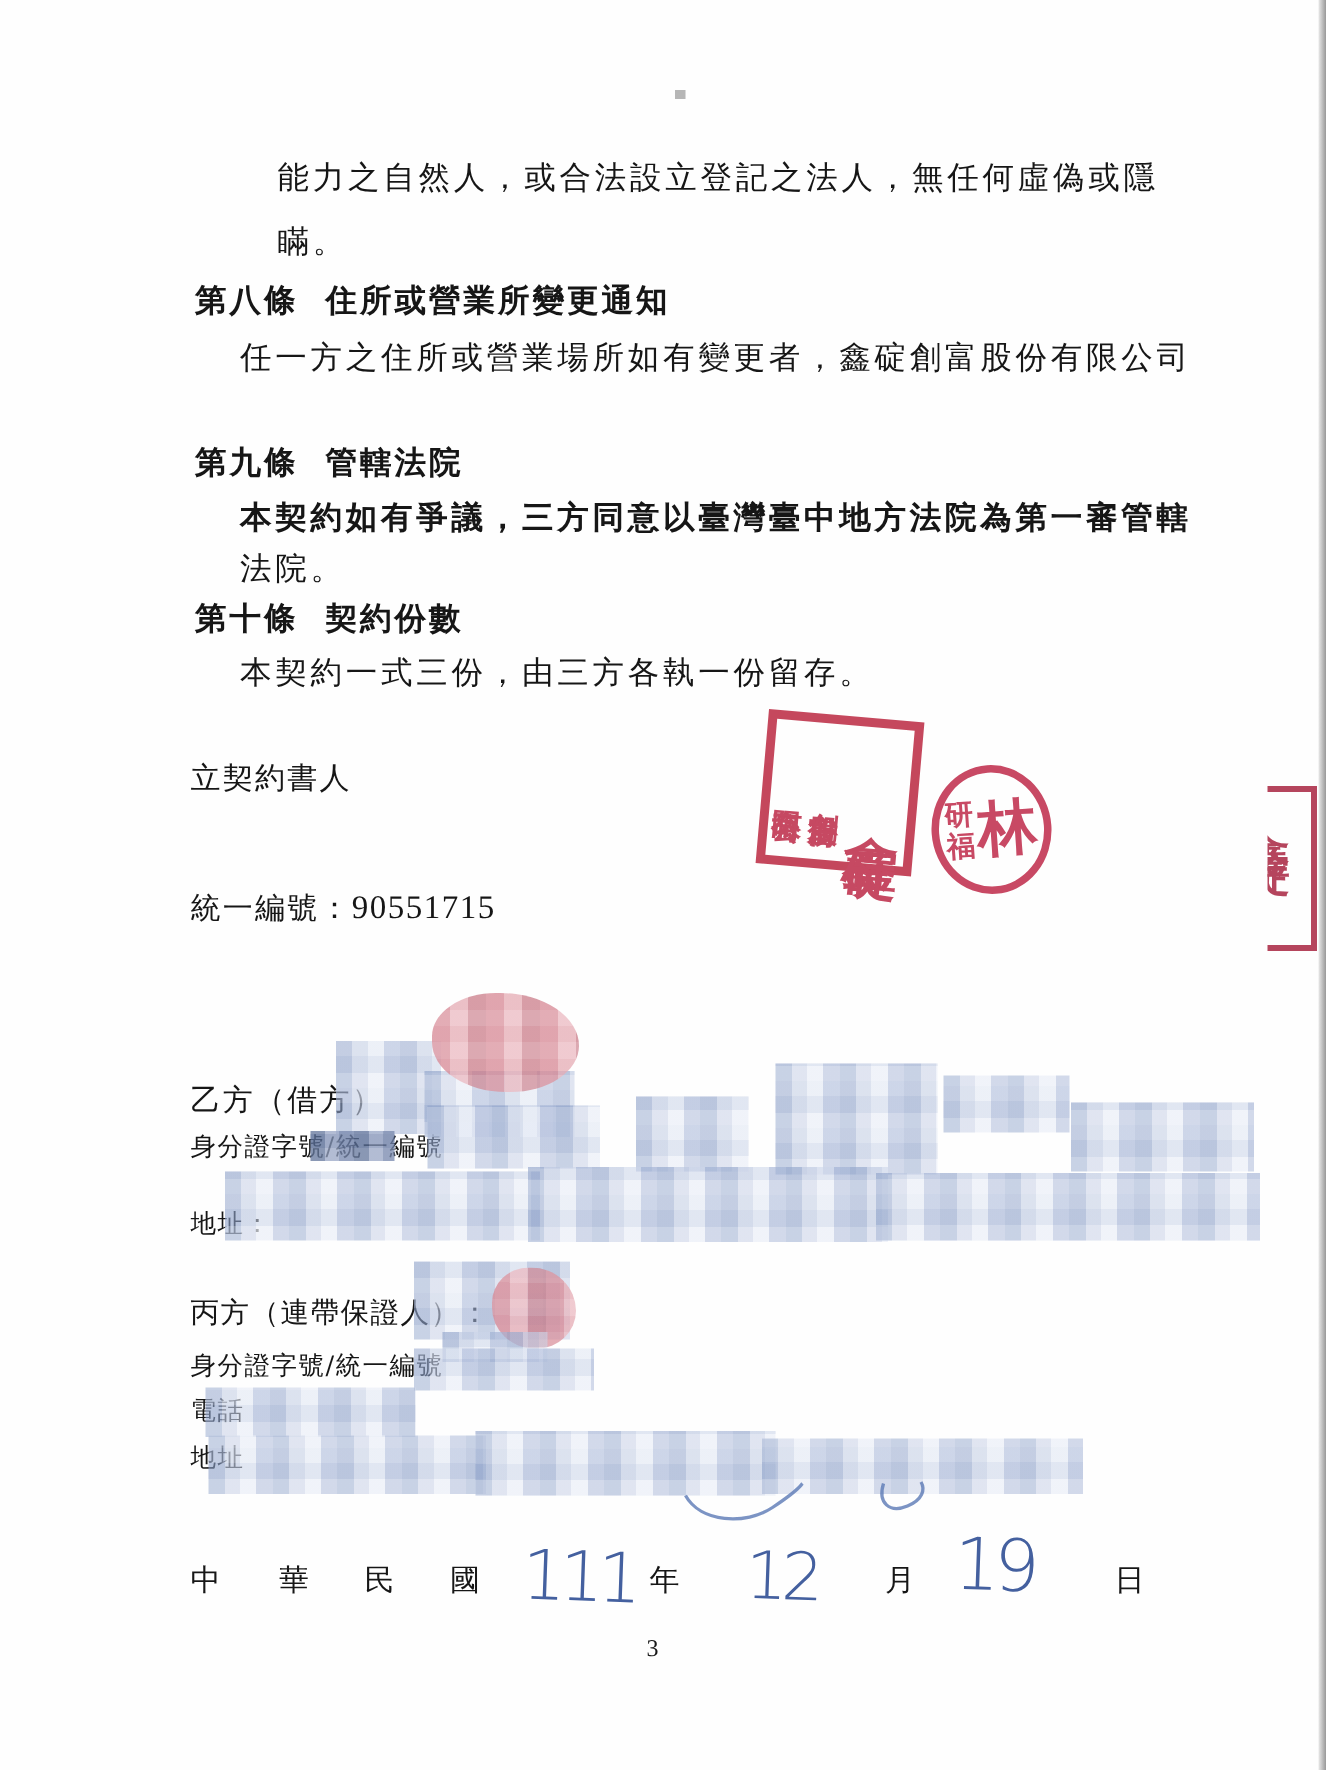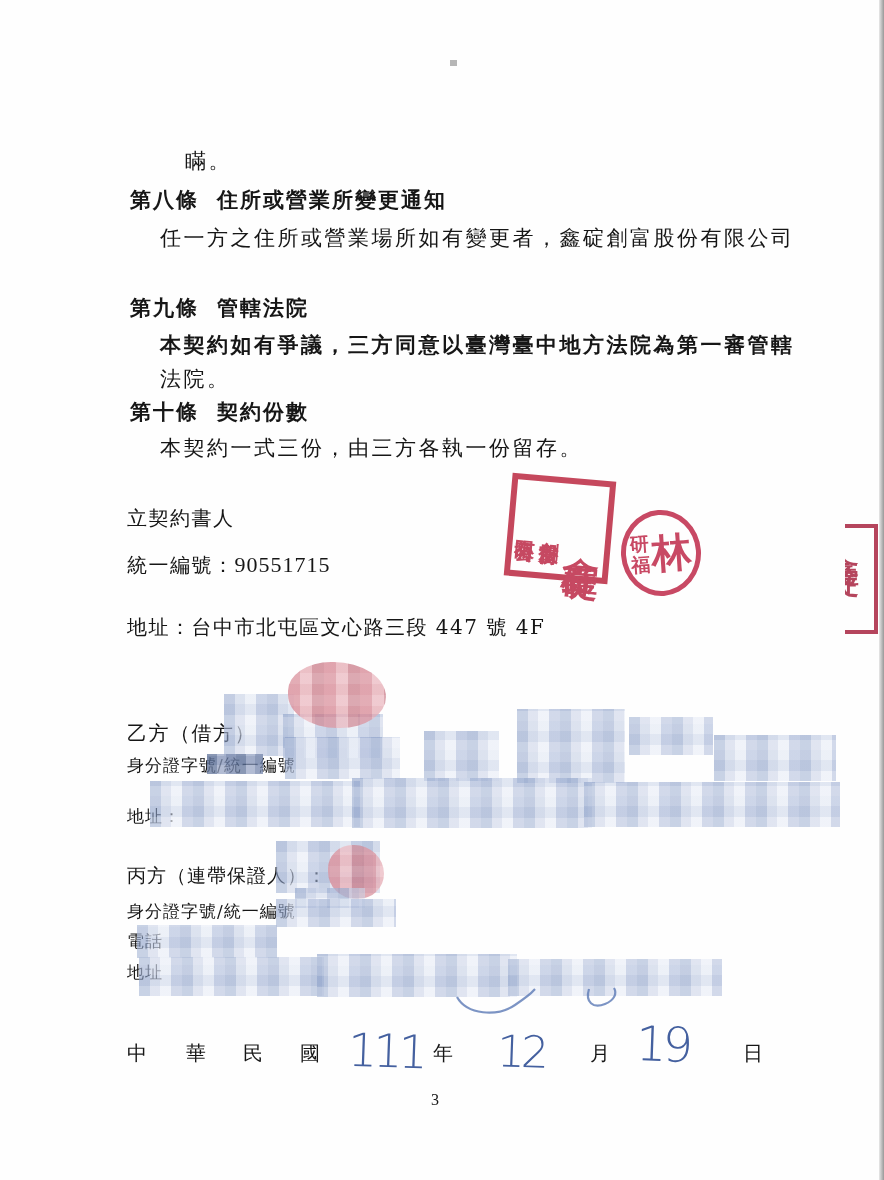--- a/index.html
+++ b/index.html
@@ -74,43 +74,43 @@
   .pen { position:absolute; }
 </style>
 </head>
 <body>
 
 <div class="page">
 
   <div class="speck"></div>
   <div class="scan-edge"></div>
 
+  <div class="line indent1" style="top:106px;">能力之自然人，或合法設立登記之法人，無任何虛偽或隱</div>
   <div class="line indent1" style="top:149px;">瞞。</div>
 
   <div class="line head-ln" style="top:187px;">
     <span>第八條</span><span class="art-title">住所或營業所變更通知</span>
   </div>
   <div class="line body-ln" style="top:226px;">任一方之住所或營業場所如有變更者，鑫碇創富股份有限公司</div>
 
   <div class="line head-ln" style="top:295px;">
     <span>第九條</span><span class="art-title">管轄法院</span>
   </div>
   <div class="line body-ln" style="top:332px;font-weight:bold;">本契約如有爭議，三方同意以臺灣臺中地方法院為第一審管轄</div>
   <div class="line body-ln" style="top:367px;">法院。</div>
 
   <div class="line body-ln" style="top:436px;">本契約一式三份，由三方各執一份留存。</div>
   <div class="line head-ln" style="top:399px;">
     <span>第十條</span><span class="art-title">契約份數</span>
   </div>
 
   <div class="line sig" style="left:127px; top:506px;">立契約書人</div>
-  <div class="line sig" style="left:127px; top:552px;">
+  <div class="line sig" style="left:127px; top:592px;">
     <span>統一編號：</span><span class="digits">90551715</span>
   </div>
-  <div class="line sig" style="left:127px; top:615px;">地址：台中市北屯區文心路三段 447 號 4F</div>
 
   <div class="seal-sq">
     <div class="sq-col sq-big">鑫碇</div>
     <div class="sq-col sq-sm">創富股份</div>
     <div class="sq-col sq-sm">有限公司</div>
   </div>
 
   <div class="seal-rd">
     <div class="rd-right">林</div>
     <div class="rd-left">

